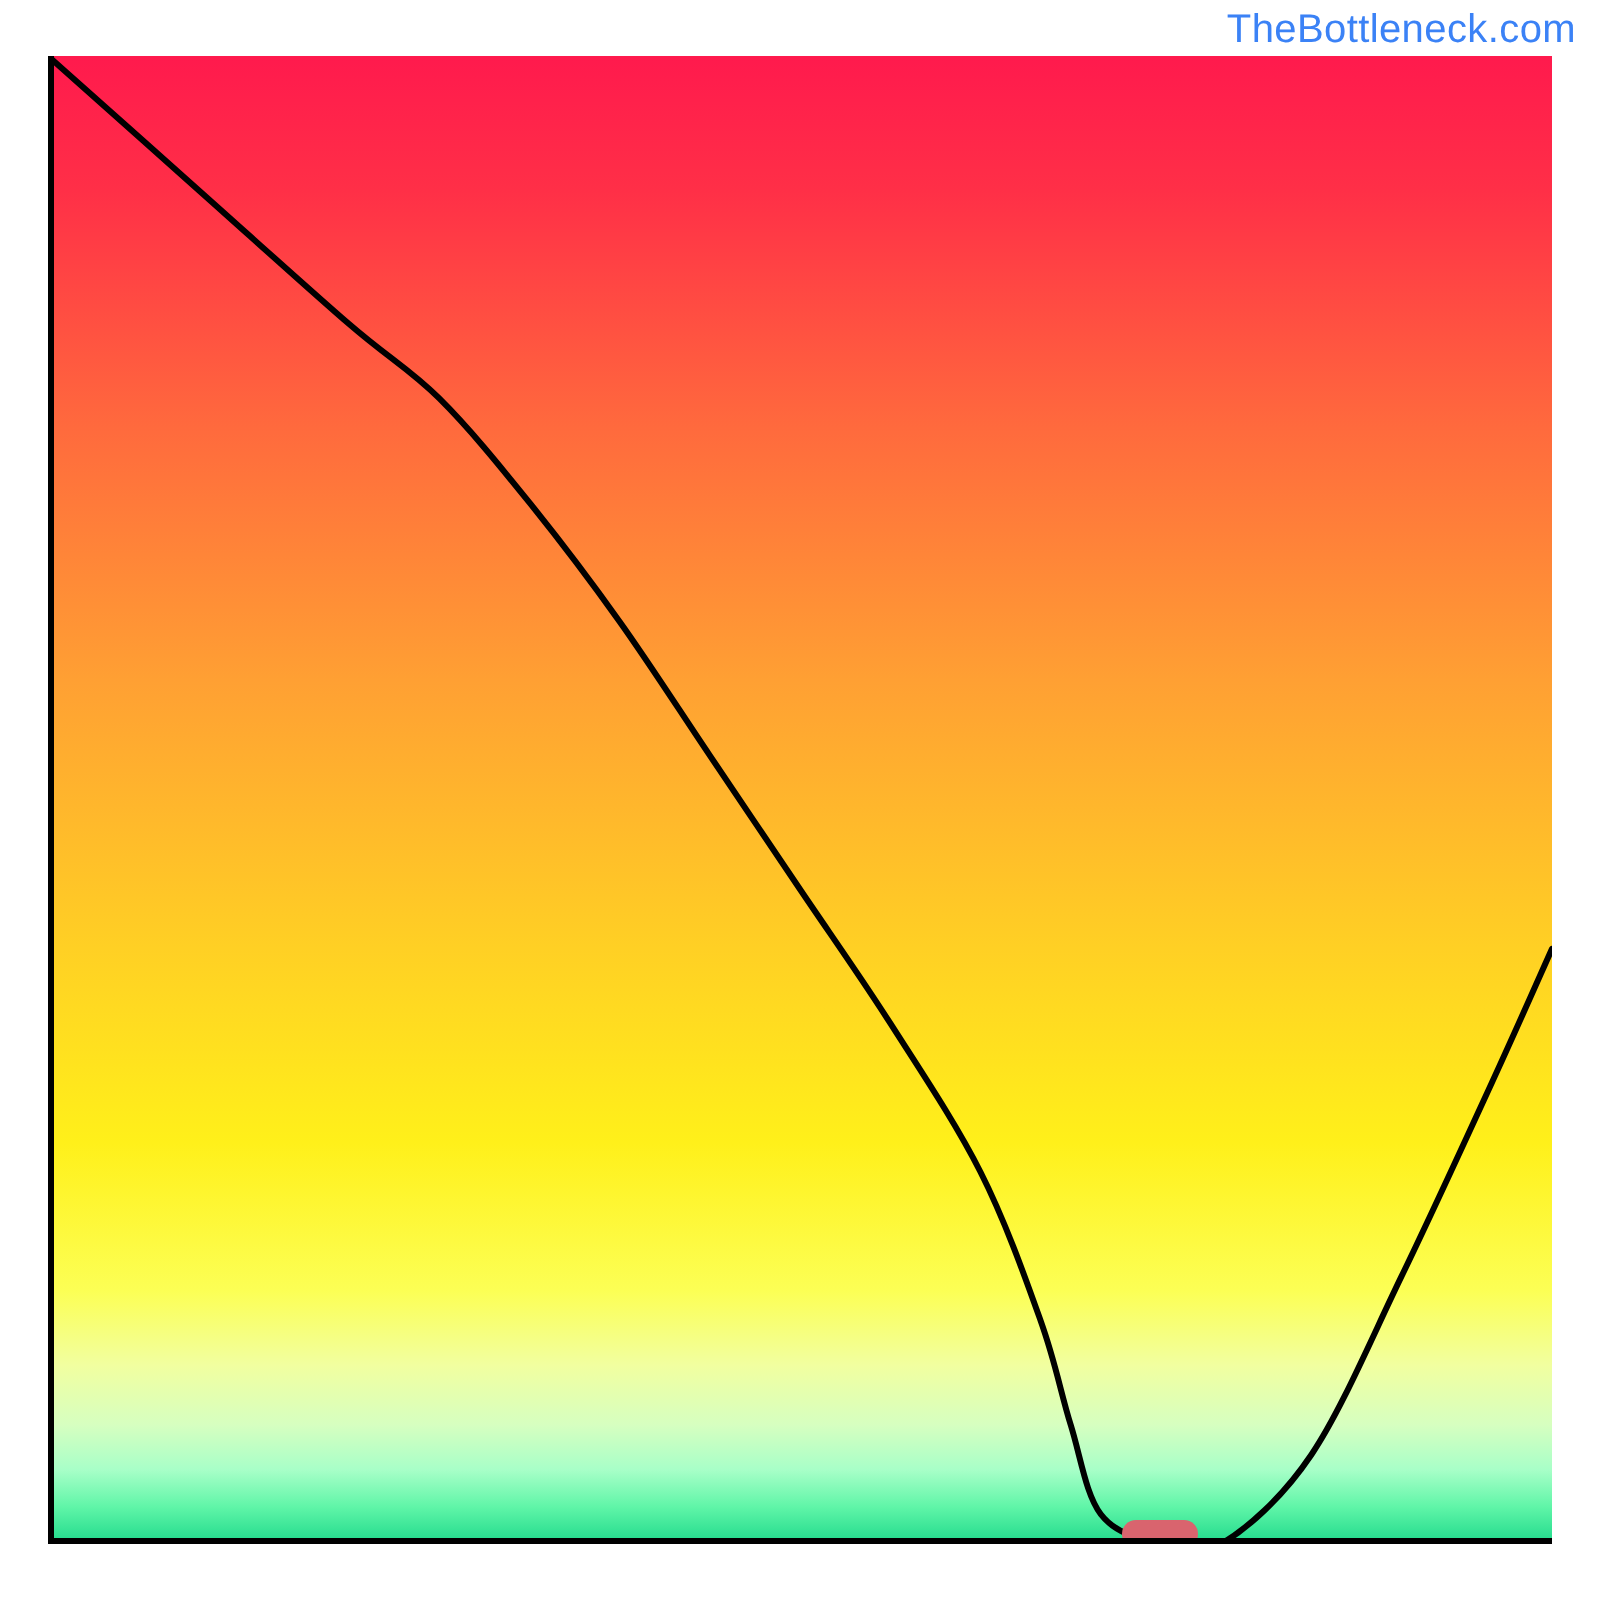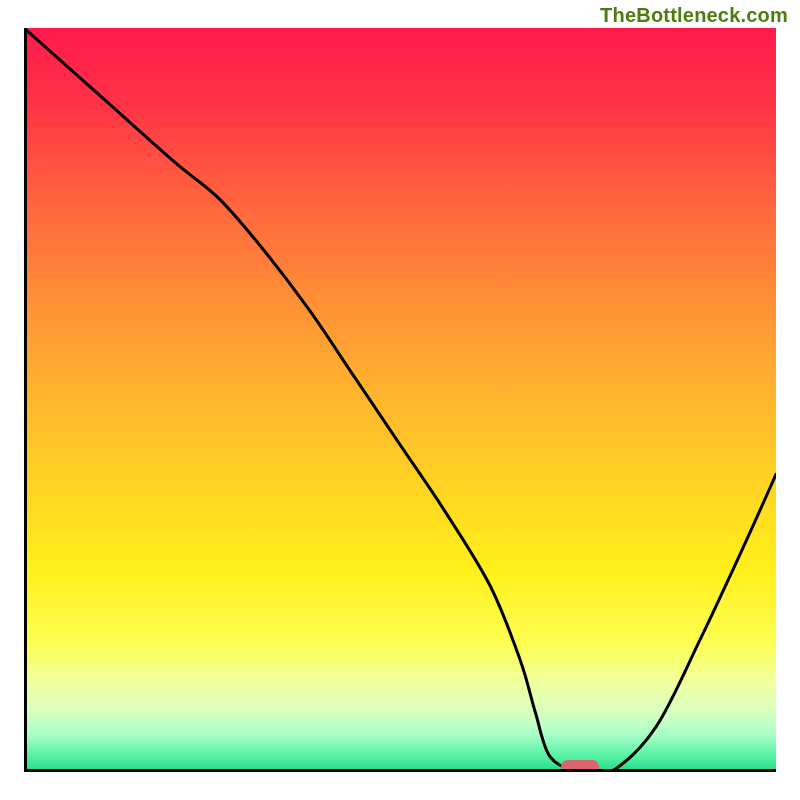--- a/index.html
+++ b/index.html
@@ -50,22 +50,22 @@
     left: 24px;
     top: 769px;
     width: 752px;
     height: 3px;
   }
   .watermark {
     position: absolute;
     top: 4px;
     right: 12px;
     font-size: 20px;
-    color: #4d7c0f;
-    font-weight: 700;
+    color: #3b82f6;
+    font-weight: 400;
     letter-spacing: 0.2px;
   }
   .marker {
     position: absolute;
     width: 38px;
     height: 14px;
     border-radius: 7px;
     transform: translate(-50%, -50%);
   }
 </style>

